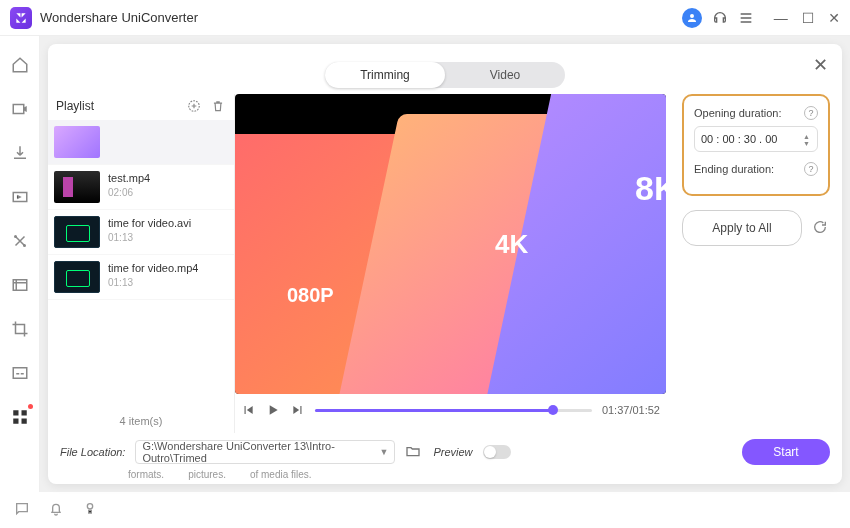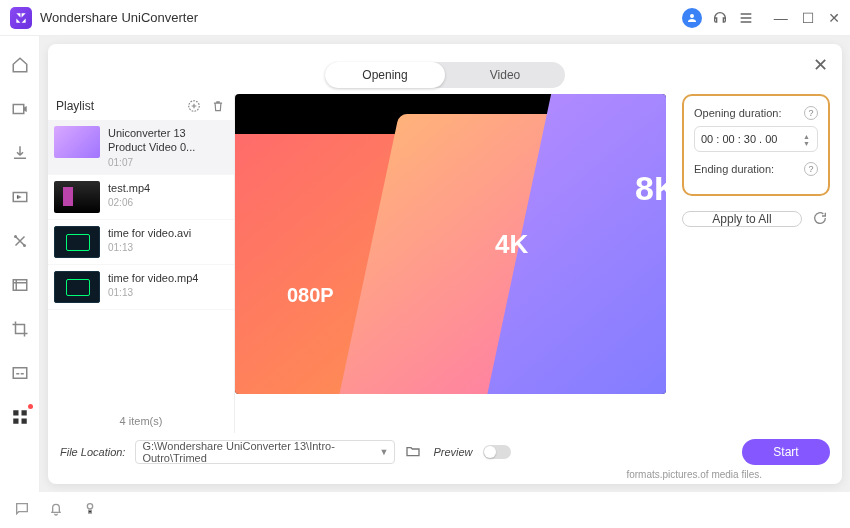--- a/index.html
+++ b/index.html
@@ -78,34 +78,34 @@
 .dur-box { border: 2px solid #e0a24a; border-radius: 10px; padding: 10px 10px 12px 10px; }
 .dur-row { margin-bottom: 10px; }
 .dur-row:last-child { margin-bottom: 0; }
 .dur-head { display:flex; align-items:center; font-size:11px; color:#444; margin-bottom:6px; }
 .dur-help { margin-left:auto; width:14px;height:14px;border:1px solid #bbb;border-radius:50%;display:flex;align-items:center;justify-content:center;font-size:9px;color:#888;cursor:pointer; }
 .dur-input { display:flex; align-items:center; border:1px solid #ddd; border-radius:6px; height:26px; padding:0 6px; font-size:11px; color:#333; font-family: monospace; }
 .stepper { margin-left:auto; display:flex; flex-direction:column; gap:1px; }
 .step-btn { width:8px;height:6px;cursor:pointer;color:#888;font-size:7px;line-height:1;}
 
 .apply-row { display:flex; align-items:center; gap:10px; margin-top: 14px; }
-.apply-btn { flex:1; height:16px; border:1px solid #d0d0d0; border-radius:14px; background:#fff; font-size:12px; color:#444; cursor:pointer; display:flex;align-items:center;justify-content:center; }
+.apply-btn { flex:1; height:36px; border:1px solid #d0d0d0; border-radius:14px; background:#fff; font-size:12px; color:#444; cursor:pointer; display:flex;align-items:center;justify-content:center; }
 .refresh-btn { width:18px;height:18px;color:#888;cursor:pointer;}
 
 
 .bottom-bar { display:flex; align-items:center; padding: 6px 12px 4px 12px; gap: 10px; }
 .lbl { font-size:11px; color:#444;font-style:italic; }
 .path-select { flex:0 0 260px; height:24px; border:1px solid #ddd; border-radius:4px; display:flex; align-items:center; padding:0 6px; font-size:11px; color:#555; cursor:pointer; }
 .path-caret { margin-left:auto; font-size:9px; color:#888;}
 .folder-btn { width:18px;height:18px;color:#777;cursor:pointer; }
 .toggle { width:28px;height:14px;background:#ddd;border-radius:7px;position:relative;cursor:pointer; }
 .toggle::after{content:'';position:absolute;width:12px;height:12px;background:#fff;border-radius:50%;top:1px;left:1px;box-shadow:0 1px 2px rgba(0,0,0,0.2);}
 .start-btn { margin-left:auto; width:88px;height:26px;background:#8457ff;color:#fff;border-radius:14px;font-size:12px;display:flex;align-items:center;justify-content:center;cursor:pointer;border:none; }
 
-.hints-row{display:flex;padding:0 80px 4px 80px;font-size:10px;color:#999;justify-content:flex-end;}
+.hints-row{display:flex;padding:0 80px 4px 80px;font-size:10px;color:#999;justify-content:flex-start;gap:24px;}
 
 
 .footer { height: 36px; background:#fff; display:flex; align-items:center; padding: 0 14px; gap: 16px; }
 .f-icon { width:18px;height:18px;color:#999;cursor:pointer; }
 
 svg { display:block; }
 </style>
 </head>
 <body>
 
@@ -196,21 +196,21 @@
           <rect x="14" y="14" width="7" height="7" fill="currentColor"></rect>
         </svg>
       </div>
   </div>
 
   <div class="main-panel">
     <div class="panel-close">✕</div>
 
     <div class="tab-row">
       <div class="seg">
-        <div class="seg-btn active">Opening</div>
+        <div class="seg-btn active">Trimming</div>
         <div class="seg-btn">Video</div>
       </div>
     </div>
 
     <div class="content-row">
 
       <div class="playlist">
         <div class="playlist-head">
           <div class="playlist-title">Playlist</div>
           <div class="playlist-actions">
@@ -223,24 +223,20 @@
             <div class="pl-actbtn">
                 <svg width="14" height="14" viewBox="0 0 24 24">
                   <path fill="none" stroke="currentColor" stroke-width="2" d="M5 7h14M10 7V5h4v2m-7 0l1 13h8l1-13"></path>
                 </svg>
               </div>
           </div>
         </div>
         <div class="pl-items">
           <div class="pl-item selected">
             <div class="pl-thumb t0"></div>
-            <div class="pl-meta">
-              <div class="pl-name two">Uniconverter 13 Product Video 0...</div>
-              <div class="pl-dur">01:07</div>
-            </div>
           </div>
           <div class="pl-item">
             <div class="pl-thumb t1"></div>
             <div class="pl-meta">
               <div class="pl-name">test.mp4</div>
               <div class="pl-dur">02:06</div>
             </div>
           </div>
           <div class="pl-item">
             <div class="pl-thumb t2"></div>
@@ -264,20 +260,44 @@
         <div class="video-box">
           <div class="video-mock">
             <div class="layer l1"></div>
             <div class="layer l2"></div>
             <div class="layer l3"></div>
             <div class="vt a">080P</div>
             <div class="vt b">4K</div>
             <div class="vt c">8K</div>
           </div>
         </div>
+        <div class="controls">
+          <div class="ctrl-btn">
+              <svg width="14" height="14" viewBox="0 0 24 24">
+                <path fill="currentColor" d="M6 5h2v14H6zM20 5v14l-10-7z"></path>
+              </svg>
+            </div>
+          <div class="ctrl-btn">
+              <svg width="16" height="16" viewBox="0 0 24 24">
+                <path fill="currentColor" d="M7 5v14l12-7z"></path>
+              </svg>
+            </div>
+          <div class="ctrl-btn">
+              <svg width="14" height="14" viewBox="0 0 24 24">
+                <path fill="currentColor" d="M16 5h2v14h-2zM4 5v14l10-7z"></path>
+              </svg>
+            </div>
+          <div class="prog-wrap">
+            <div class="prog">
+              <div class="prog-fill" style="width:86%"></div>
+              <div class="prog-thumb" style="left:86%"></div>
+            </div>
+          </div>
+          <div class="timecode">01:37/01:52</div>
+        </div>
       </div>
 
       <div class="right-col">
         <div class="dur-box">
           <div class="dur-row">
             <div class="dur-head">
               <span>Opening duration:</span>
               <span class="dur-help">?</span>
             </div>
             <div class="dur-input">

